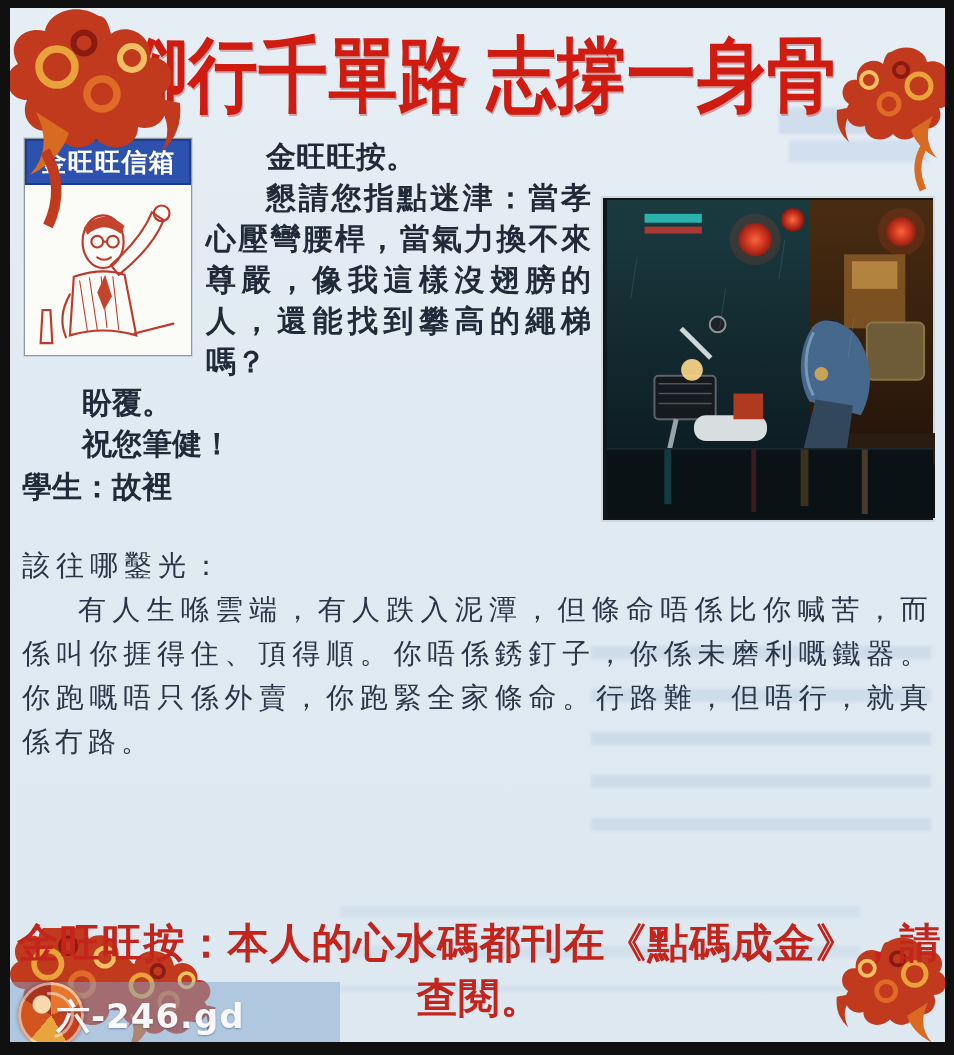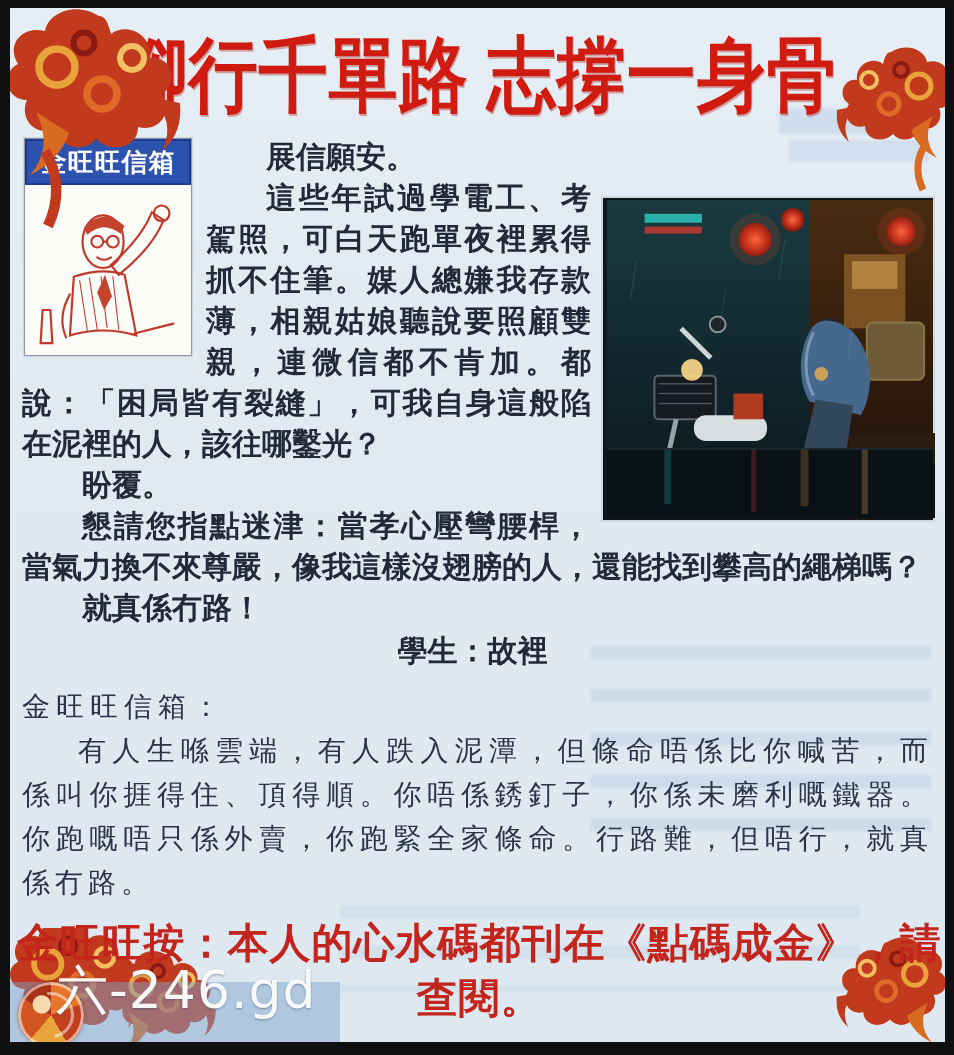--- a/index.html
+++ b/index.html
@@ -36,37 +36,37 @@
                   display:flex; align-items:center; justify-content:center; }
   .stamp-header span { font-family:"Liberation Sans","DejaVu Sans",sans-serif;
                   color:#ffffff; font-weight:bold; font-size:26px; letter-spacing:1px; }
   .stamp-body { height:170px; padding:2px; }
 
   .photo-spacer { float:right; width:338px; height:62px; }
   .photo { float:right; clear:right; width:330px; height:322px; margin:0 0 10px 12px;
            border:2px solid #141414; box-shadow:0 0 0 2px #cfd9e2; background:#0d1a20; }
 
   .para { text-indent:2em; }
-  .sig-letter { text-align:center; padding-right:10px; margin-top:2px; }
+  .sig-letter { text-align:left; padding-right:10px; margin-top:2px; }
 
   
   .reply { margin-top:14px; color:#2a3547; font-size:28px; line-height:44px; }
   .reply .salutation { letter-spacing:6px; }
   .reply .para { text-indent:2em; letter-spacing:5px; text-align:justify; }
 
   
   .note { position:absolute; z-index:4; left:4px; right:0; bottom:16px; text-align:center;
           color:#c3251c; font-weight:bold; font-size:41px; letter-spacing:1px; }
 
   
   .wm-band { position:absolute; z-index:5; left:0; bottom:0; width:330px; height:60px;
              background:rgba(128,164,204,.48); filter:blur(.4px); }
-  .wm-text { position:absolute; z-index:6; left:46px; bottom:16px;
+  .wm-text { position:absolute; z-index:6; left:46px; bottom:2px;
              font-family:"DejaVu Sans","Liberation Sans",sans-serif;
-             font-weight:normal; font-size:52px; color:rgba(255,255,255,.95);
+             font-weight:bold; font-size:34px; color:rgba(255,255,255,.95);
              text-shadow:0 1px 2px rgba(40,60,90,.45); letter-spacing:1px; }
   .wm-logo { position:absolute; z-index:6; left:8px; bottom:-6px; width:66px; height:66px;
              border-radius:50%;
              background:
                radial-gradient(circle at 36% 34%, rgba(255,236,190,.9) 0 14%, rgba(255,236,190,0) 16%),
                conic-gradient(#e8762a 0 70deg,#c2401e 70deg 150deg,#e8a53b 150deg 220deg,#d2541f 220deg 300deg,#a8331a 300deg 360deg);
              box-shadow:inset 0 0 0 3px rgba(255,255,255,.55), 0 0 4px rgba(60,30,10,.4); }
   .wm-logo::after { content:""; position:absolute; inset:10px; border-radius:50%;
              border:3px solid rgba(255,255,255,.5); border-left-color:transparent;
              border-bottom-color:transparent; transform:rotate(35deg); }
@@ -219,30 +219,29 @@
             <path d="M0,252 H330" stroke="#1d2a30" stroke-width="2"></path>
             <g stroke="#cfe4ea" stroke-width="1" opacity=".12">
               <path d="M30,60 L24,100"></path>
                 <path d="M120,90 L114,130"></path>
                 <path d="M250,120 L244,160"></path>
                 <path d="M180,40 L174,80"></path>
             </g>
           </svg>
         </div>
 
-        <p class="para">展信願安。</p>
-        <p class="para">這些年試過學電工、考駕照，可白天跑單夜裡累得抓不住筆。媒人總嫌我存款薄，相親姑娘聽說要照顧雙親，連微信都不肯加。都說：「困局皆有裂縫」，可我自身這般陷在泥裡的人，該往哪鑿光？</p>
+        <p class="para">金旺旺按。</p>
+        <p class="para">懇請您指點迷津：當孝心壓彎腰桿，當氣力換不來尊嚴，像我這樣沒翅膀的人，還能找到攀高的繩梯嗎？</p>
         <p class="para">盼覆。</p>
-        <p class="para">懇請您指點迷津：當孝心壓彎腰桿，當氣力換不來尊嚴，像我這樣沒翅膀的人，還能找到攀高的繩梯嗎？</p>
-        <p class="para">就真係冇路！</p>
+        <p class="para">祝您筆健！</p>
         <div class="sig-letter">學生：故裡</div>
       </div>
 
       <div class="reply">
-        <div class="salutation">金旺旺信箱：</div>
+        <div class="salutation">該往哪鑿光：</div>
         <p class="para">有人生喺雲端，有人跌入泥潭，但條命唔係比你喊苦，而係叫你捱得住、頂得順。你唔係銹釘子，你係未磨利嘅鐵器。你跑嘅唔只係外賣，你跑緊全家條命。行路難，但唔行，就真係冇路。</p>
 
       </div>
     </div>
 
     <div class="note">金旺旺按：本人的心水碼都刊在《點碼成金》，請查閱。</div>
 
     <div class="wm-band"></div>
     <div class="wm-logo"></div>
     <div class="wm-text">六-246.gd</div>

